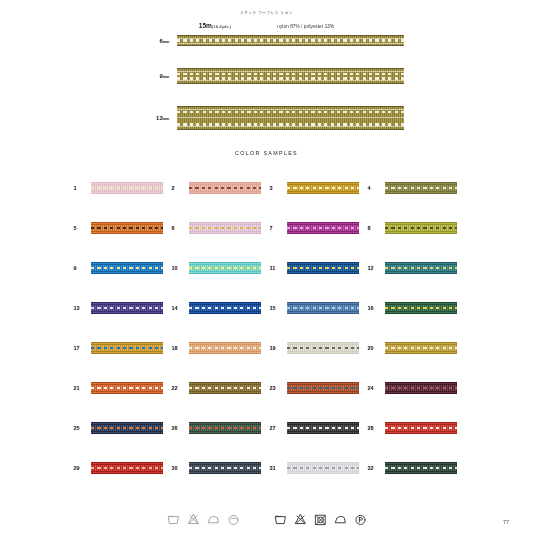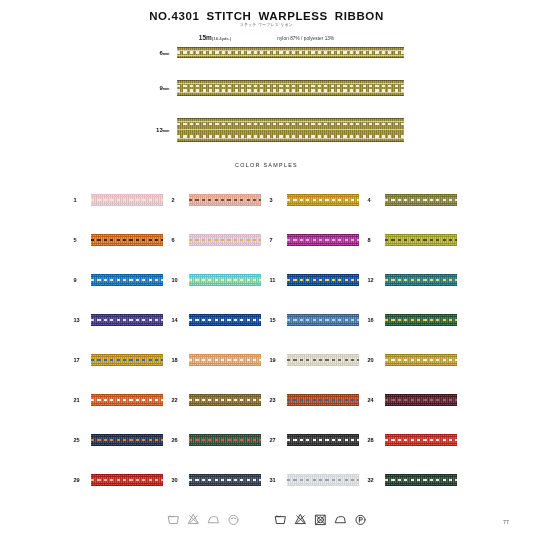--- a/index.html
+++ b/index.html
@@ -106,23 +106,20 @@
     position:absolute;right:24px;bottom:8px;
     font-size:5.4px;color:#555;
   }
 </style>
 </head>
 <body>
 
 <div class="page">
 
   <div class="header">
-    <div class="title">
-      <span>NO.4301</span><span class="sp"></span><span>STITCH</span><span class="sp"></span><span>WARPLESS</span><span class="sp"></span><span>RIBBON</span>
-    </div>
     <div class="subtitle-jp">ステッチ ワープレス リボン</div>
     <div class="specs">
       <div class="len"><span>15m</span><small>(16.4yds.)</small></div>
       <div class="comp">nylon 87% / polyester 13%</div>
     </div>
   </div>
 
   <div class="widths">
 
     <div class="wrow">

